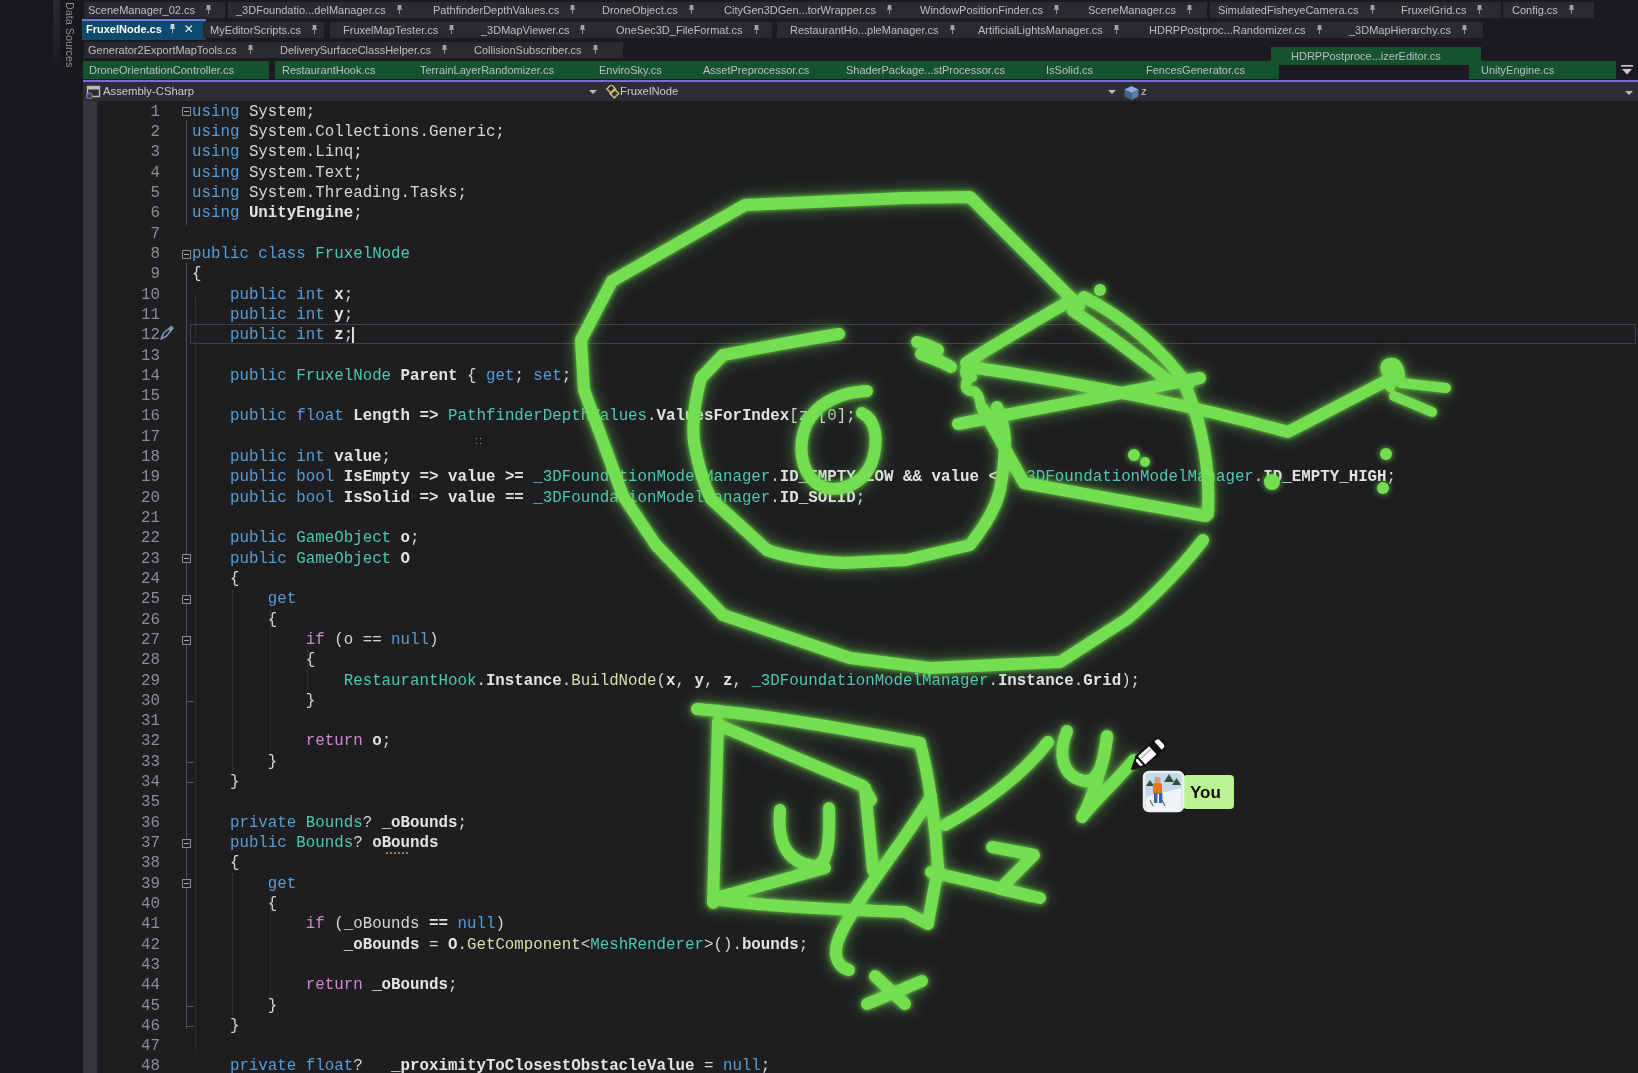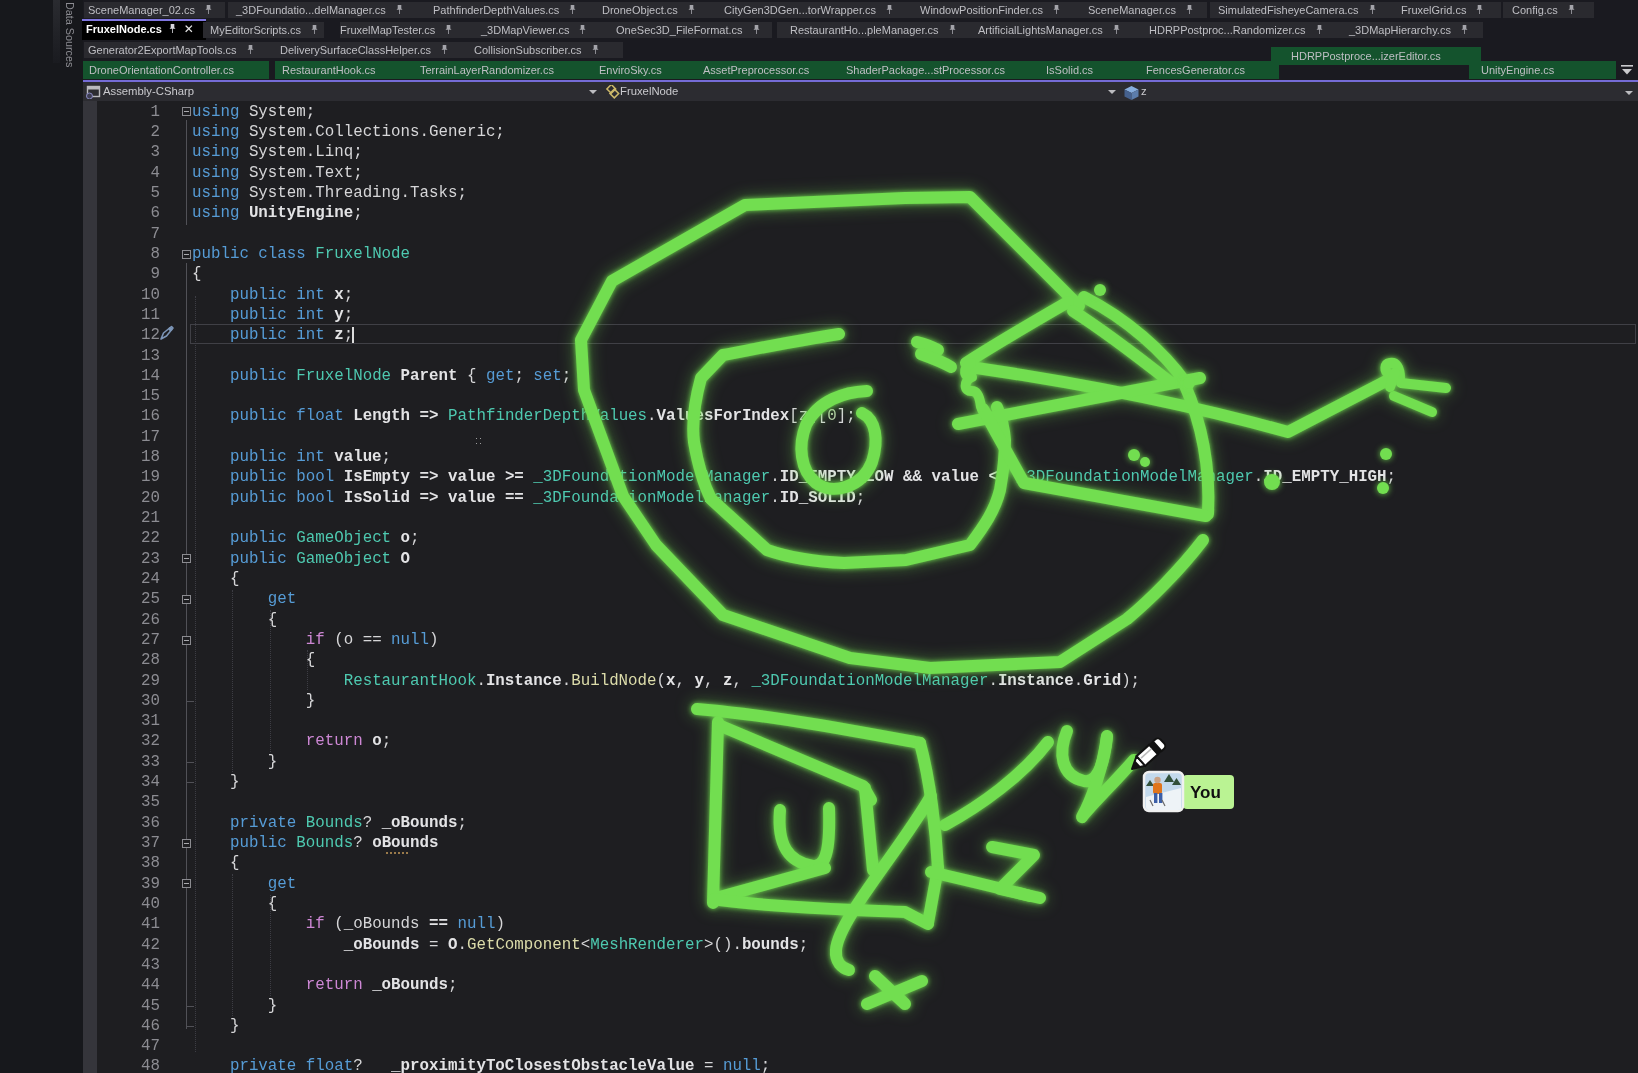--- a/index.html
+++ b/index.html
@@ -1,19 +1,19 @@
 <!DOCTYPE html>
 <html><head><meta charset="utf-8"><style>
 html,body{margin:0;padding:0}
 body{width:1638px;height:1073px;position:relative;overflow:hidden;background:#17181c;font-family:"Liberation Sans",sans-serif}
 #well{position:absolute;left:83px;top:0;width:1555px;height:80px;background:#1a1a20}
 .tb{position:absolute;height:16px;background:#2a2a2f;font-size:11px;line-height:16px;color:#bfbfc4;white-space:nowrap;overflow:hidden}
 .tb svg{fill:#a4a4aa;vertical-align:-1px;margin-left:9px}
 .r4{height:18px;line-height:18px;background:#14532d}
-#atab{position:absolute;left:82px;top:19px;width:124px;height:21px;box-sizing:border-box;background:#000000;border-top:2px solid #8076e0;font-weight:bold;font-size:11px;line-height:17px;color:#fff;padding-left:4px}
+#atab{position:absolute;left:82px;top:19px;width:124px;height:21px;box-sizing:border-box;background:#0c4a6e;border-top:2px solid #8076e0;font-weight:bold;font-size:11px;line-height:17px;color:#fff;padding-left:4px}
 #atab svg{fill:#d8d8dc;vertical-align:-1px;margin-left:6px}
 #atab .x{display:inline-block;margin-left:7px;color:#e8e8e8;font-weight:normal;font-size:12px}
 #pline{position:absolute;left:83px;top:80px;width:1555px;height:2px;background:#756cd6}
 #nav{position:absolute;left:83px;top:82px;width:1555px;height:19px;background:#2c2c31;color:#cacace;font-size:11.3px}
 #ed{position:absolute;left:83px;top:101px;width:1555px;height:972px;background:#1e1e21}
 #marg{position:absolute;left:83px;top:101px;width:14px;height:972px;background:#35353b}
 pre{margin:0;position:absolute;font-family:"Liberation Mono",monospace;font-size:15.8px;line-height:20.32px;white-space:pre}
 #lnum{left:97px;top:101.8px;width:63px;text-align:right;color:#8c8c92}
 #code{left:192px;top:101.8px;color:#d6d6d8}
 .k{color:#569cd6}.b{font-weight:bold;color:#e3e3e5}.c{color:#cd87d4}.t{color:#4ec9b0}.m{color:#dcdcaa}.n{color:#b5cea8}
@@ -59,21 +59,21 @@
       </svg></div>
 <div class="tb" style="left:1503px;top:2px;width:82px;padding-left:9px">Config.cs<svg width="9" height="11" viewBox="0 0 9 11">
         <path d="M2.7 1h3.6v3.5l1.2 1.3H1.5l1.2-1.3zM4.1 5.8h.8v4.2h-.8z"></path>
       </svg></div>
 <div id="atab">FruxelNode.cs<svg width="9" height="11" viewBox="0 0 9 11">
         <path d="M2.7 1h3.6v3.5l1.2 1.3H1.5l1.2-1.3zM4.1 5.8h.8v4.2h-.8z"></path>
       </svg><span class="x">✕</span></div>
 <div class="tb" style="left:203px;top:22px;width:114px;padding-left:7px">MyEditorScripts.cs<svg width="9" height="11" viewBox="0 0 9 11">
         <path d="M2.7 1h3.6v3.5l1.2 1.3H1.5l1.2-1.3zM4.1 5.8h.8v4.2h-.8z"></path>
       </svg></div>
-<div class="tb" style="left:340px;top:22px;width:130px;">FruxelMapTester.cs<svg width="9" height="11" viewBox="0 0 9 11">
+<div class="tb" style="left:330px;top:22px;width:130px;padding-left:13px">FruxelMapTester.cs<svg width="9" height="11" viewBox="0 0 9 11">
         <path d="M2.7 1h3.6v3.5l1.2 1.3H1.5l1.2-1.3zM4.1 5.8h.8v4.2h-.8z"></path>
       </svg></div>
 <div class="tb" style="left:468px;top:22px;width:125px;padding-left:13px">_3DMapViewer.cs<svg width="9" height="11" viewBox="0 0 9 11">
         <path d="M2.7 1h3.6v3.5l1.2 1.3H1.5l1.2-1.3zM4.1 5.8h.8v4.2h-.8z"></path>
       </svg></div>
 <div class="tb" style="left:603px;top:22px;width:156px;padding-left:13px">OneSec3D_FileFormat.cs<svg width="9" height="11" viewBox="0 0 9 11">
         <path d="M2.7 1h3.6v3.5l1.2 1.3H1.5l1.2-1.3zM4.1 5.8h.8v4.2h-.8z"></path>
       </svg></div>
 <div class="tb" style="left:777px;top:22px;width:176px;padding-left:13px">RestaurantHo...pleManager.cs<svg width="9" height="11" viewBox="0 0 9 11">
         <path d="M2.7 1h3.6v3.5l1.2 1.3H1.5l1.2-1.3zM4.1 5.8h.8v4.2h-.8z"></path>

